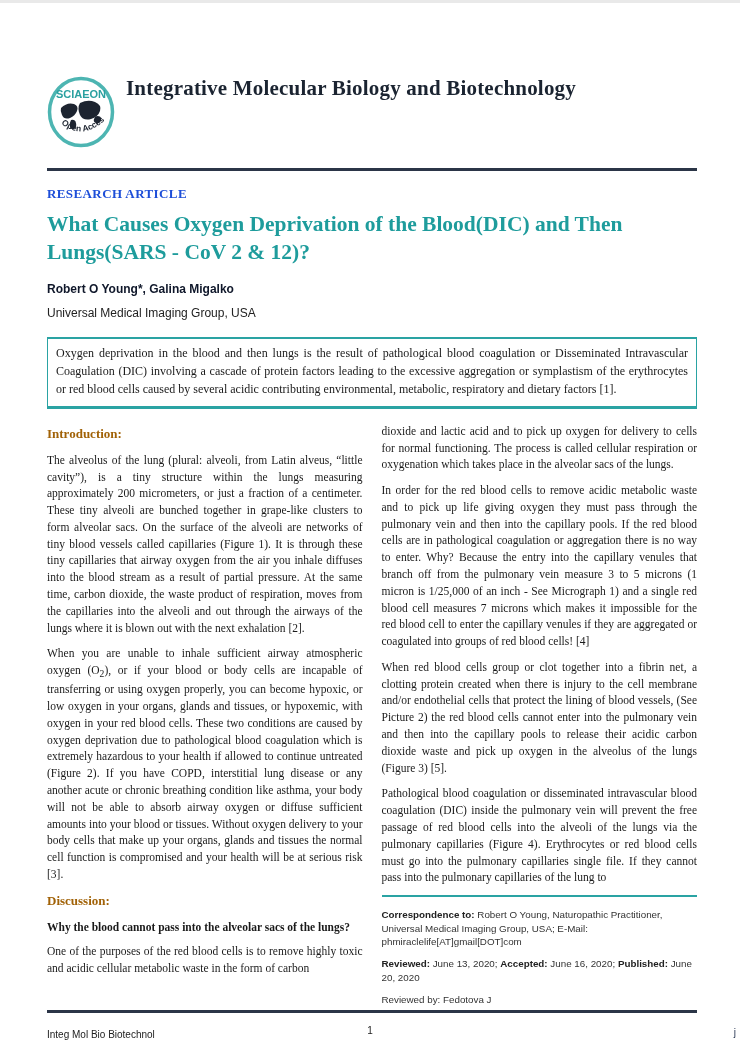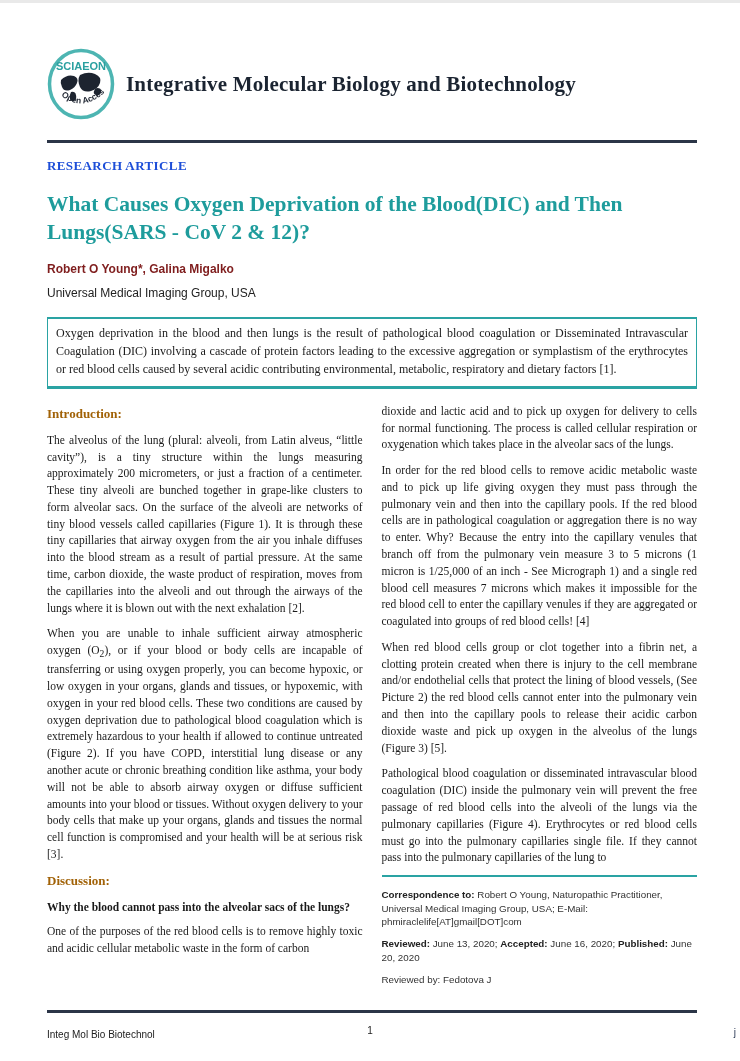--- a/index.html
+++ b/index.html
@@ -8,27 +8,27 @@
     width:740px;height:1061px;
     background:#fff;
     box-sizing:border-box;
     padding:0 43px 0 47px;
     font-family:"Liberation Serif", serif;
     color:#1a1a1a;
     overflow:hidden;
   }
   .top-strip{position:absolute;top:0;left:0;right:0;height:3px;background:#e9e9e9;}
   
-  .header{display:flex;align-items:center;gap:11px;padding-top:48px;}
+  .header{display:flex;align-items:flex-start;gap:11px;padding-top:76px;}
   .journal-title{font-size:21px;font-weight:bold;color:#1b2431;letter-spacing:.2px;}
   .header-rule{height:3px;background:#2b3547;margin-top:20px;}
   
   .article-type{margin-top:15px;font-size:13px;font-weight:bold;color:#1d4ed8;letter-spacing:.4px;}
-  .article-title{margin-top:16px;font-size:21.5px;font-weight:bold;color:#1e9c9c;line-height:1.32;}
-  .authors{margin-top:15px;font-family:"Liberation Sans", sans-serif;font-size:12px;font-weight:bold;color:#7f1d1d;}
+  .article-title{margin-top:8px;font-size:21.5px;font-weight:bold;color:#1e9c9c;line-height:1.32;}
+  .authors{margin-top:15px;font-family:"Liberation Sans", sans-serif;font-size:12px;font-weight:bold;color:#0f172a;}
   .affiliation{margin-top:10px;font-family:"Liberation Sans", sans-serif;font-size:12px;color:#222;}
   
   .abstract-box{
     margin-top:17px;
     border:1px solid #2aa3a3;
     border-top-width:2px;
     border-bottom-width:3px;
     padding:5px 8px 8px 8px;
   }
   .abstract-heading{font-size:13px;font-weight:bold;color:#1e9c9c;margin:2px 0 5px 0;}

